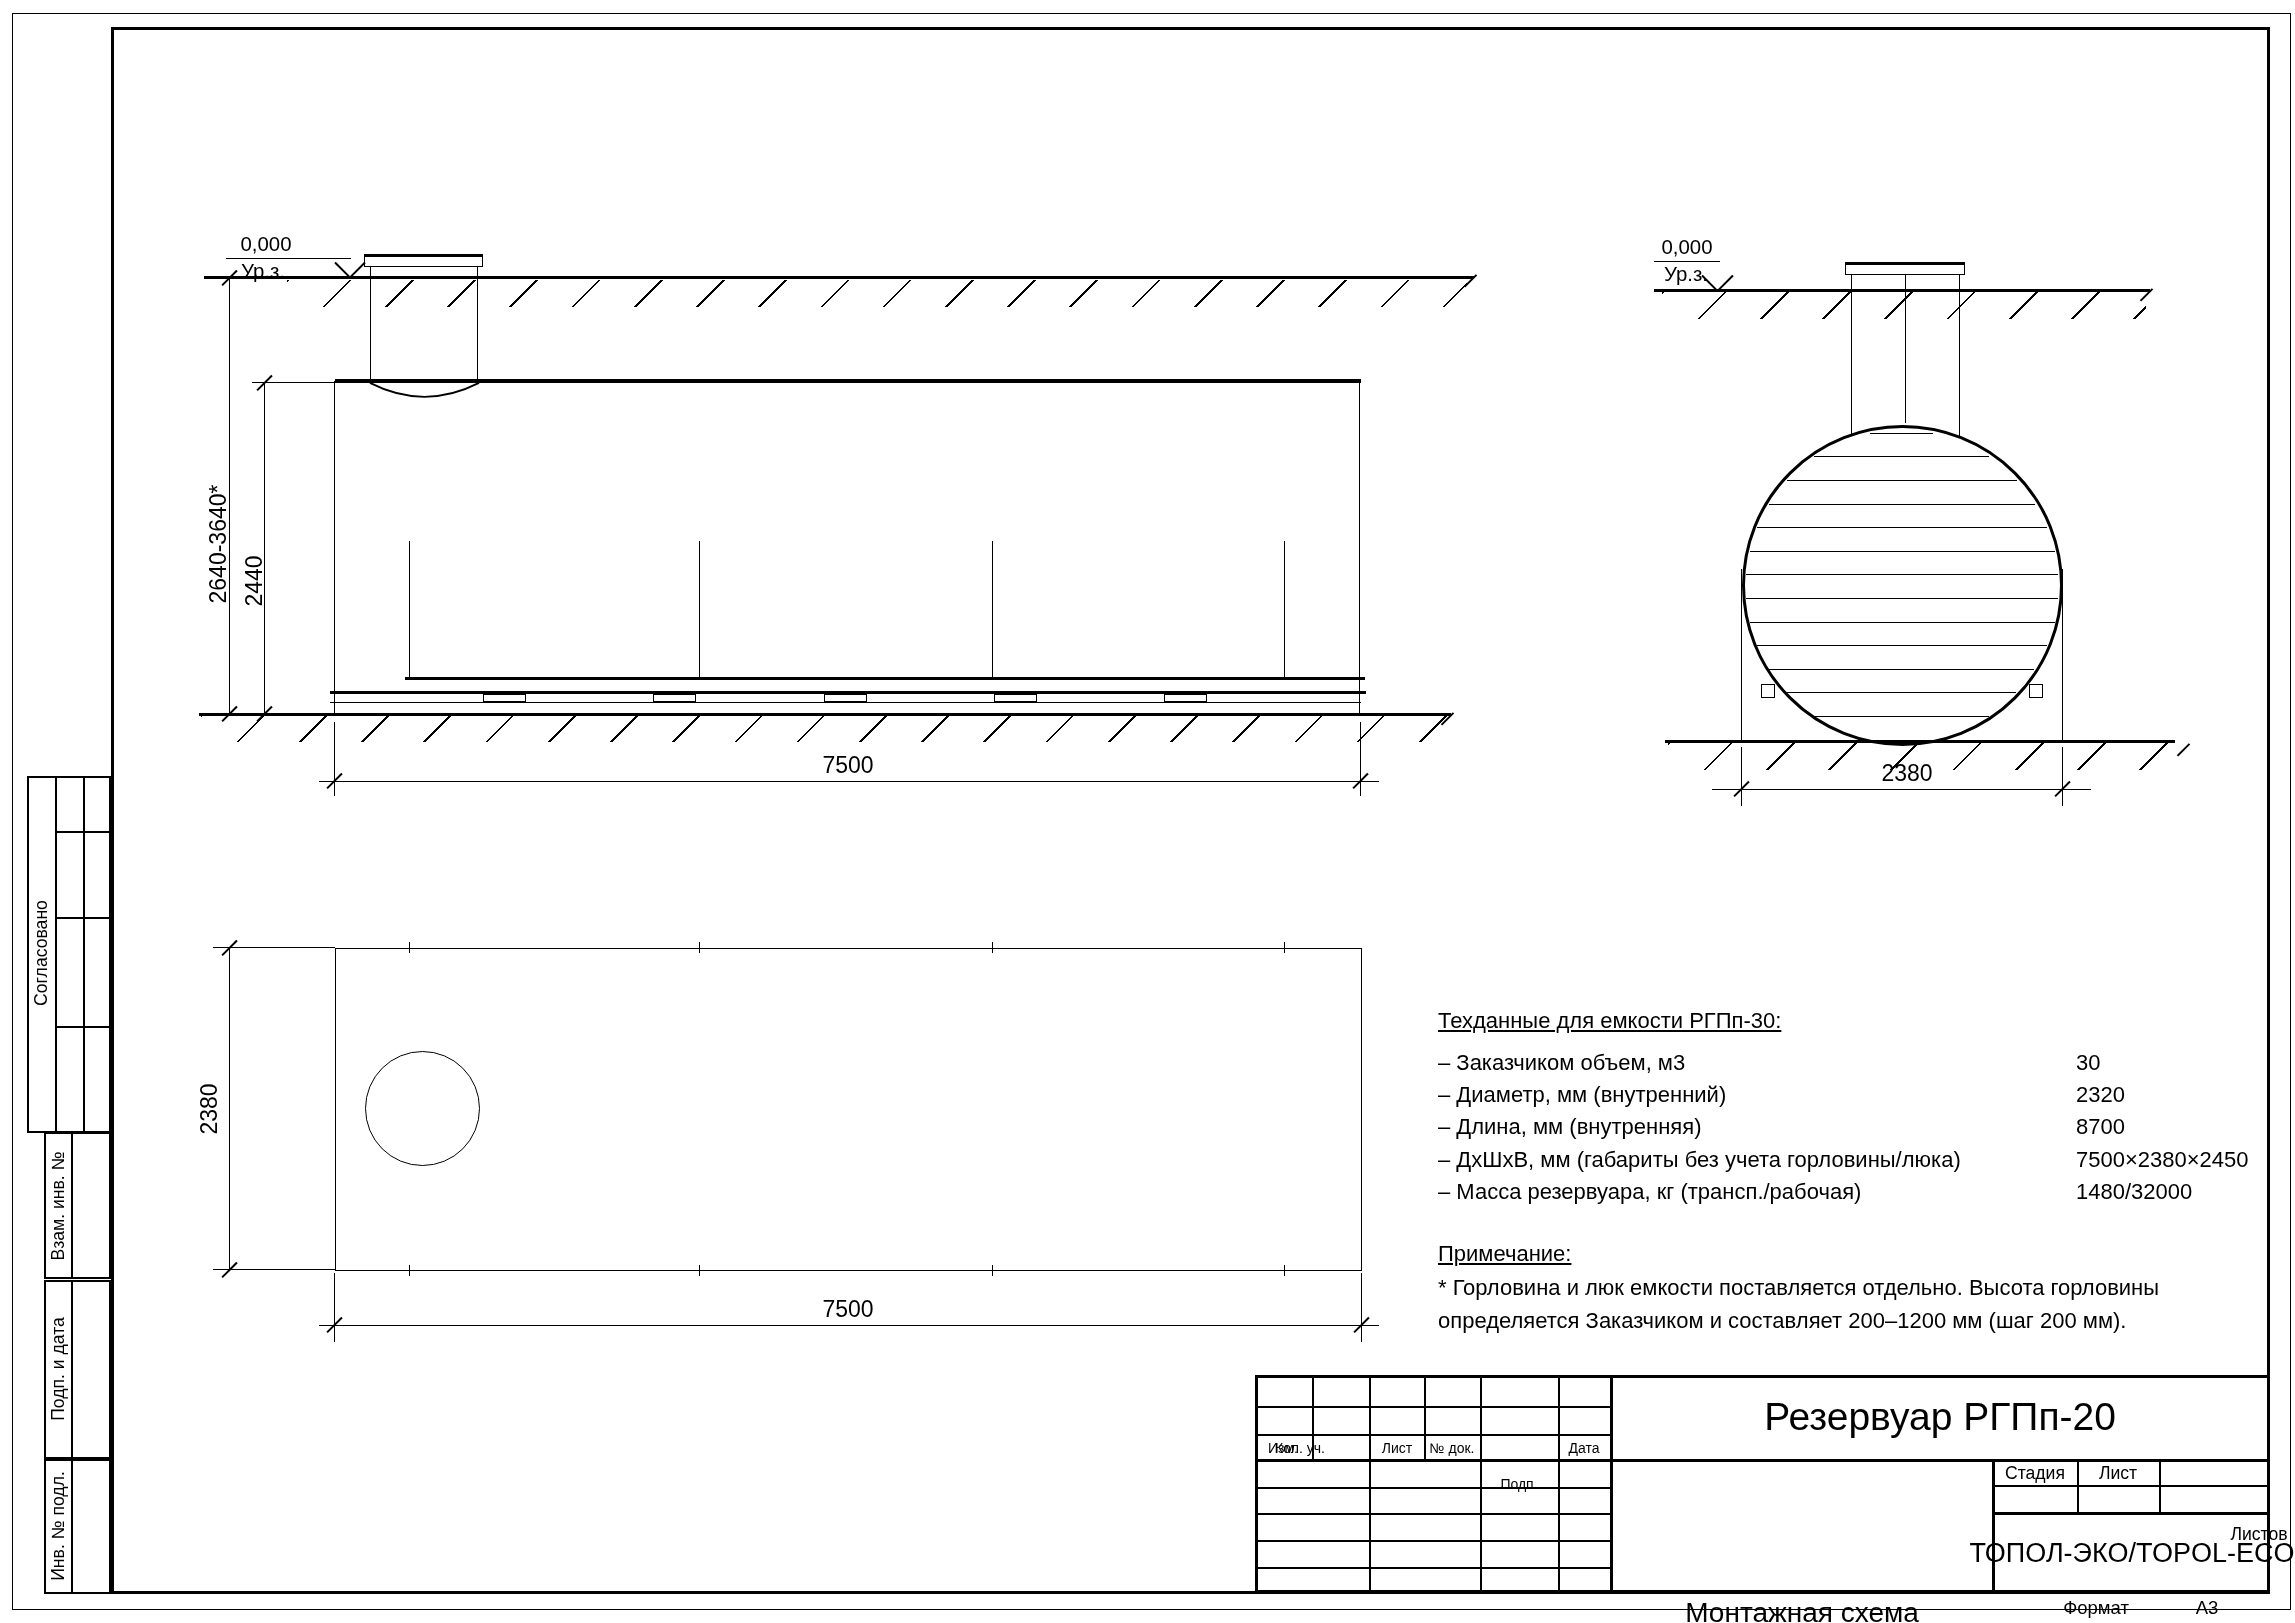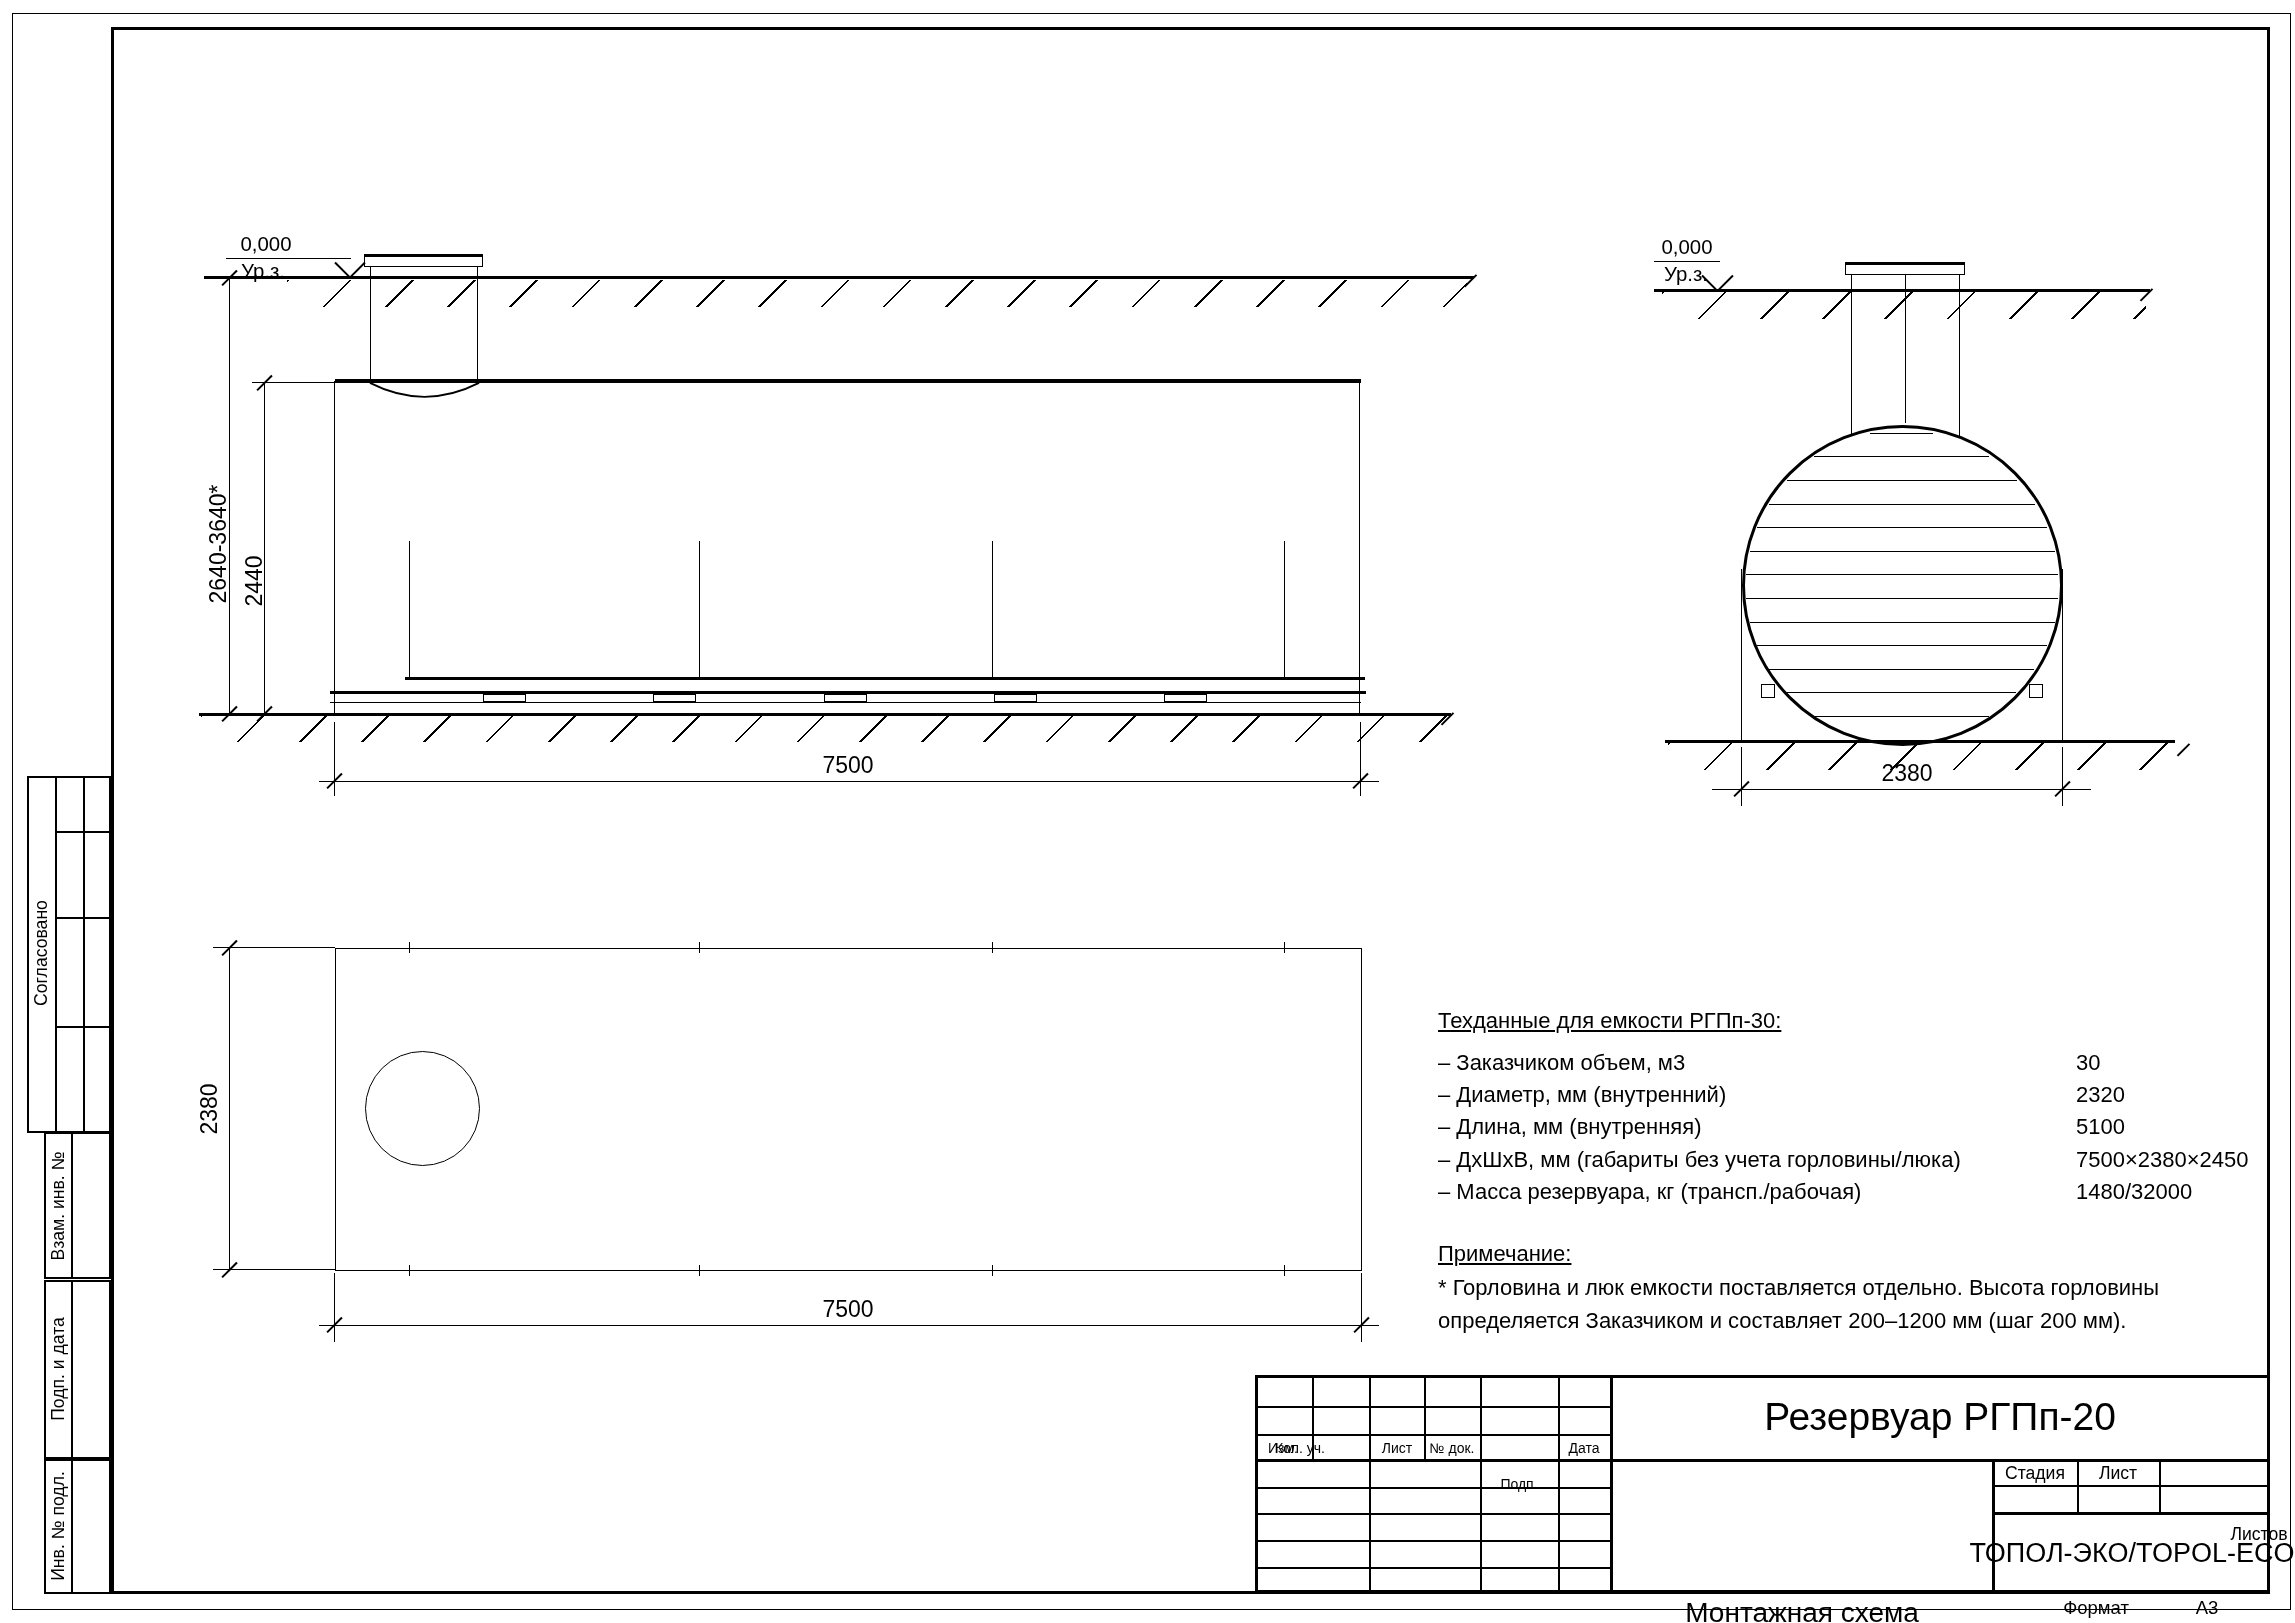--- a/index.html
+++ b/index.html
@@ -161,21 +161,21 @@
     <div class="txt dim" style="left:848px;top:1309px;">7500</div>
   </div>
 
   <div>
     <div class="tech u" style="left:1398px;top:1008px;">Техданные для емкости РГПп-30:</div>
     <div class="tech" style="left:1398px;top:1050px;">– Заказчиком объем, м3</div>
     <div class="tech" style="left:2036px;top:1050px;">30</div>
     <div class="tech" style="left:1398px;top:1082px;">– Диаметр, мм (внутренний)</div>
     <div class="tech" style="left:2036px;top:1082px;">2320</div>
     <div class="tech" style="left:1398px;top:1114px;">– Длина, мм (внутренняя)</div>
-    <div class="tech" style="left:2036px;top:1114px;">5100</div>
+    <div class="tech" style="left:2036px;top:1114px;">8700</div>
     <div class="tech" style="left:1398px;top:1147px;">– ДхШхВ, мм (габариты без учета горловины/люка)</div>
     <div class="tech" style="left:2036px;top:1147px;">7500×2380×2450</div>
     <div class="tech" style="left:1398px;top:1179px;">– Масса резервуара, кг (трансп./рабочая)</div>
     <div class="tech" style="left:2036px;top:1179px;">1480/32000</div>
     <div class="tech u" style="left:1398px;top:1241px;">Примечание:</div>
     <div class="tech" style="left:1398px;top:1275px;">* Горловина и люк емкости поставляется отдельно. Высота горловины</div>
     <div class="tech" style="left:1398px;top:1308px;">определяется Заказчиком и составляет 200–1200 мм (шаг 200 мм).</div>
   </div>
 
   <div>

